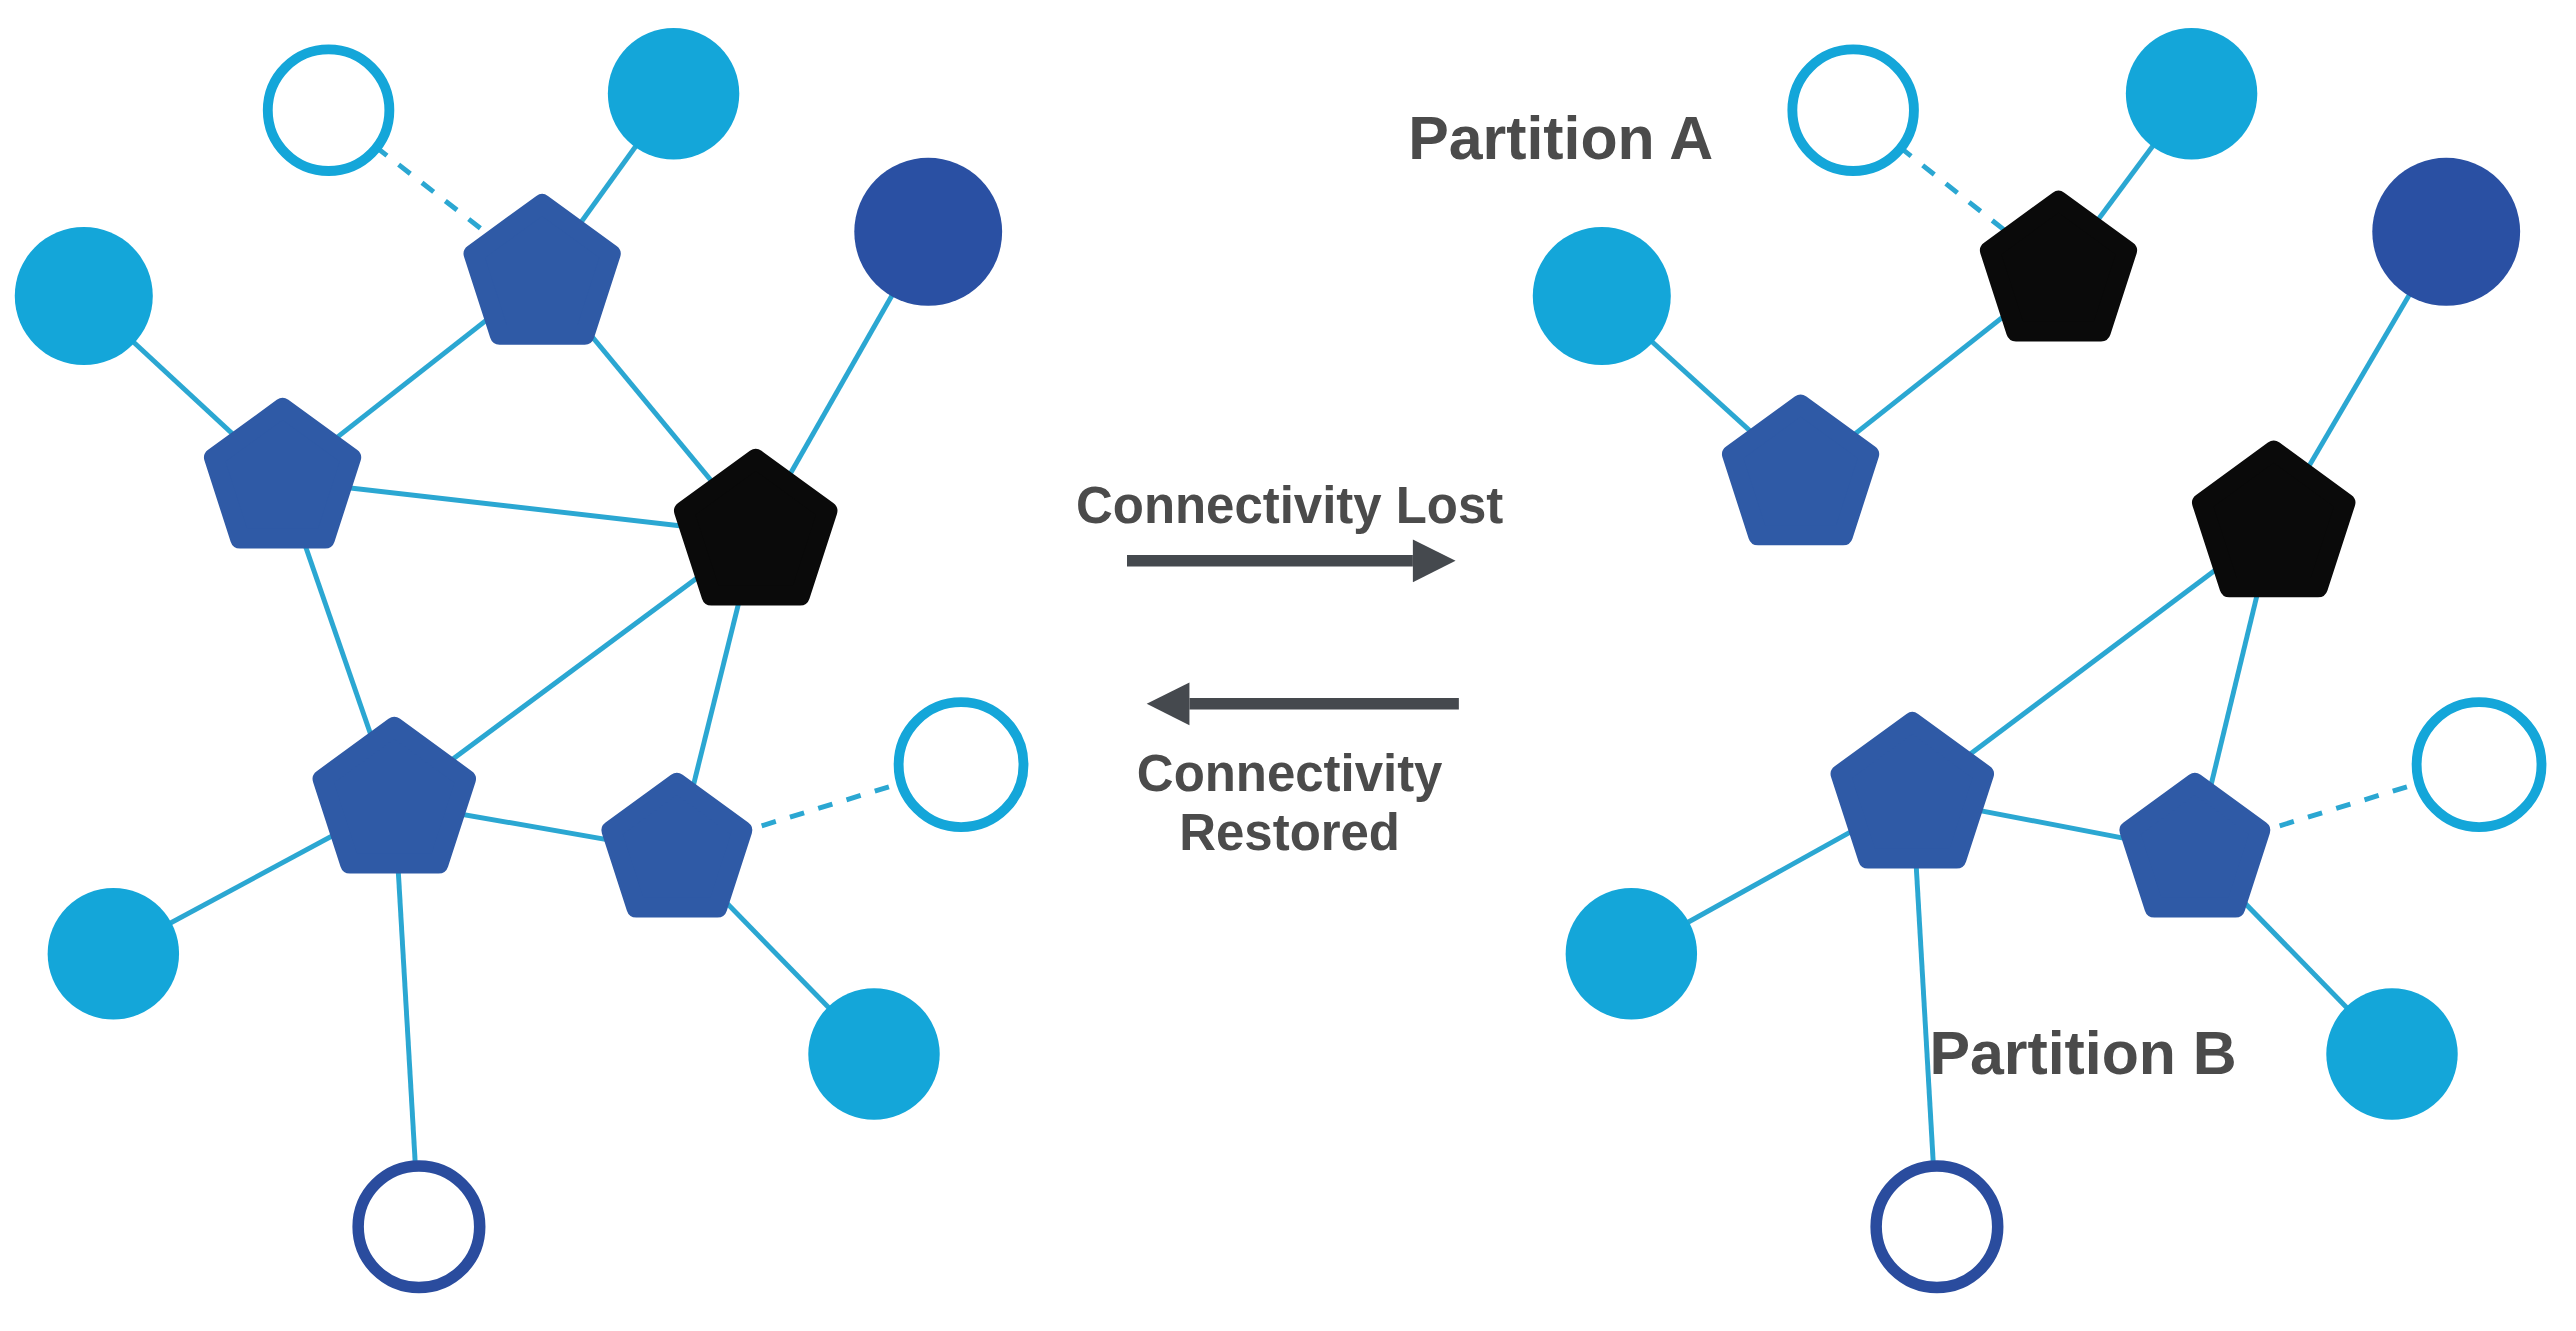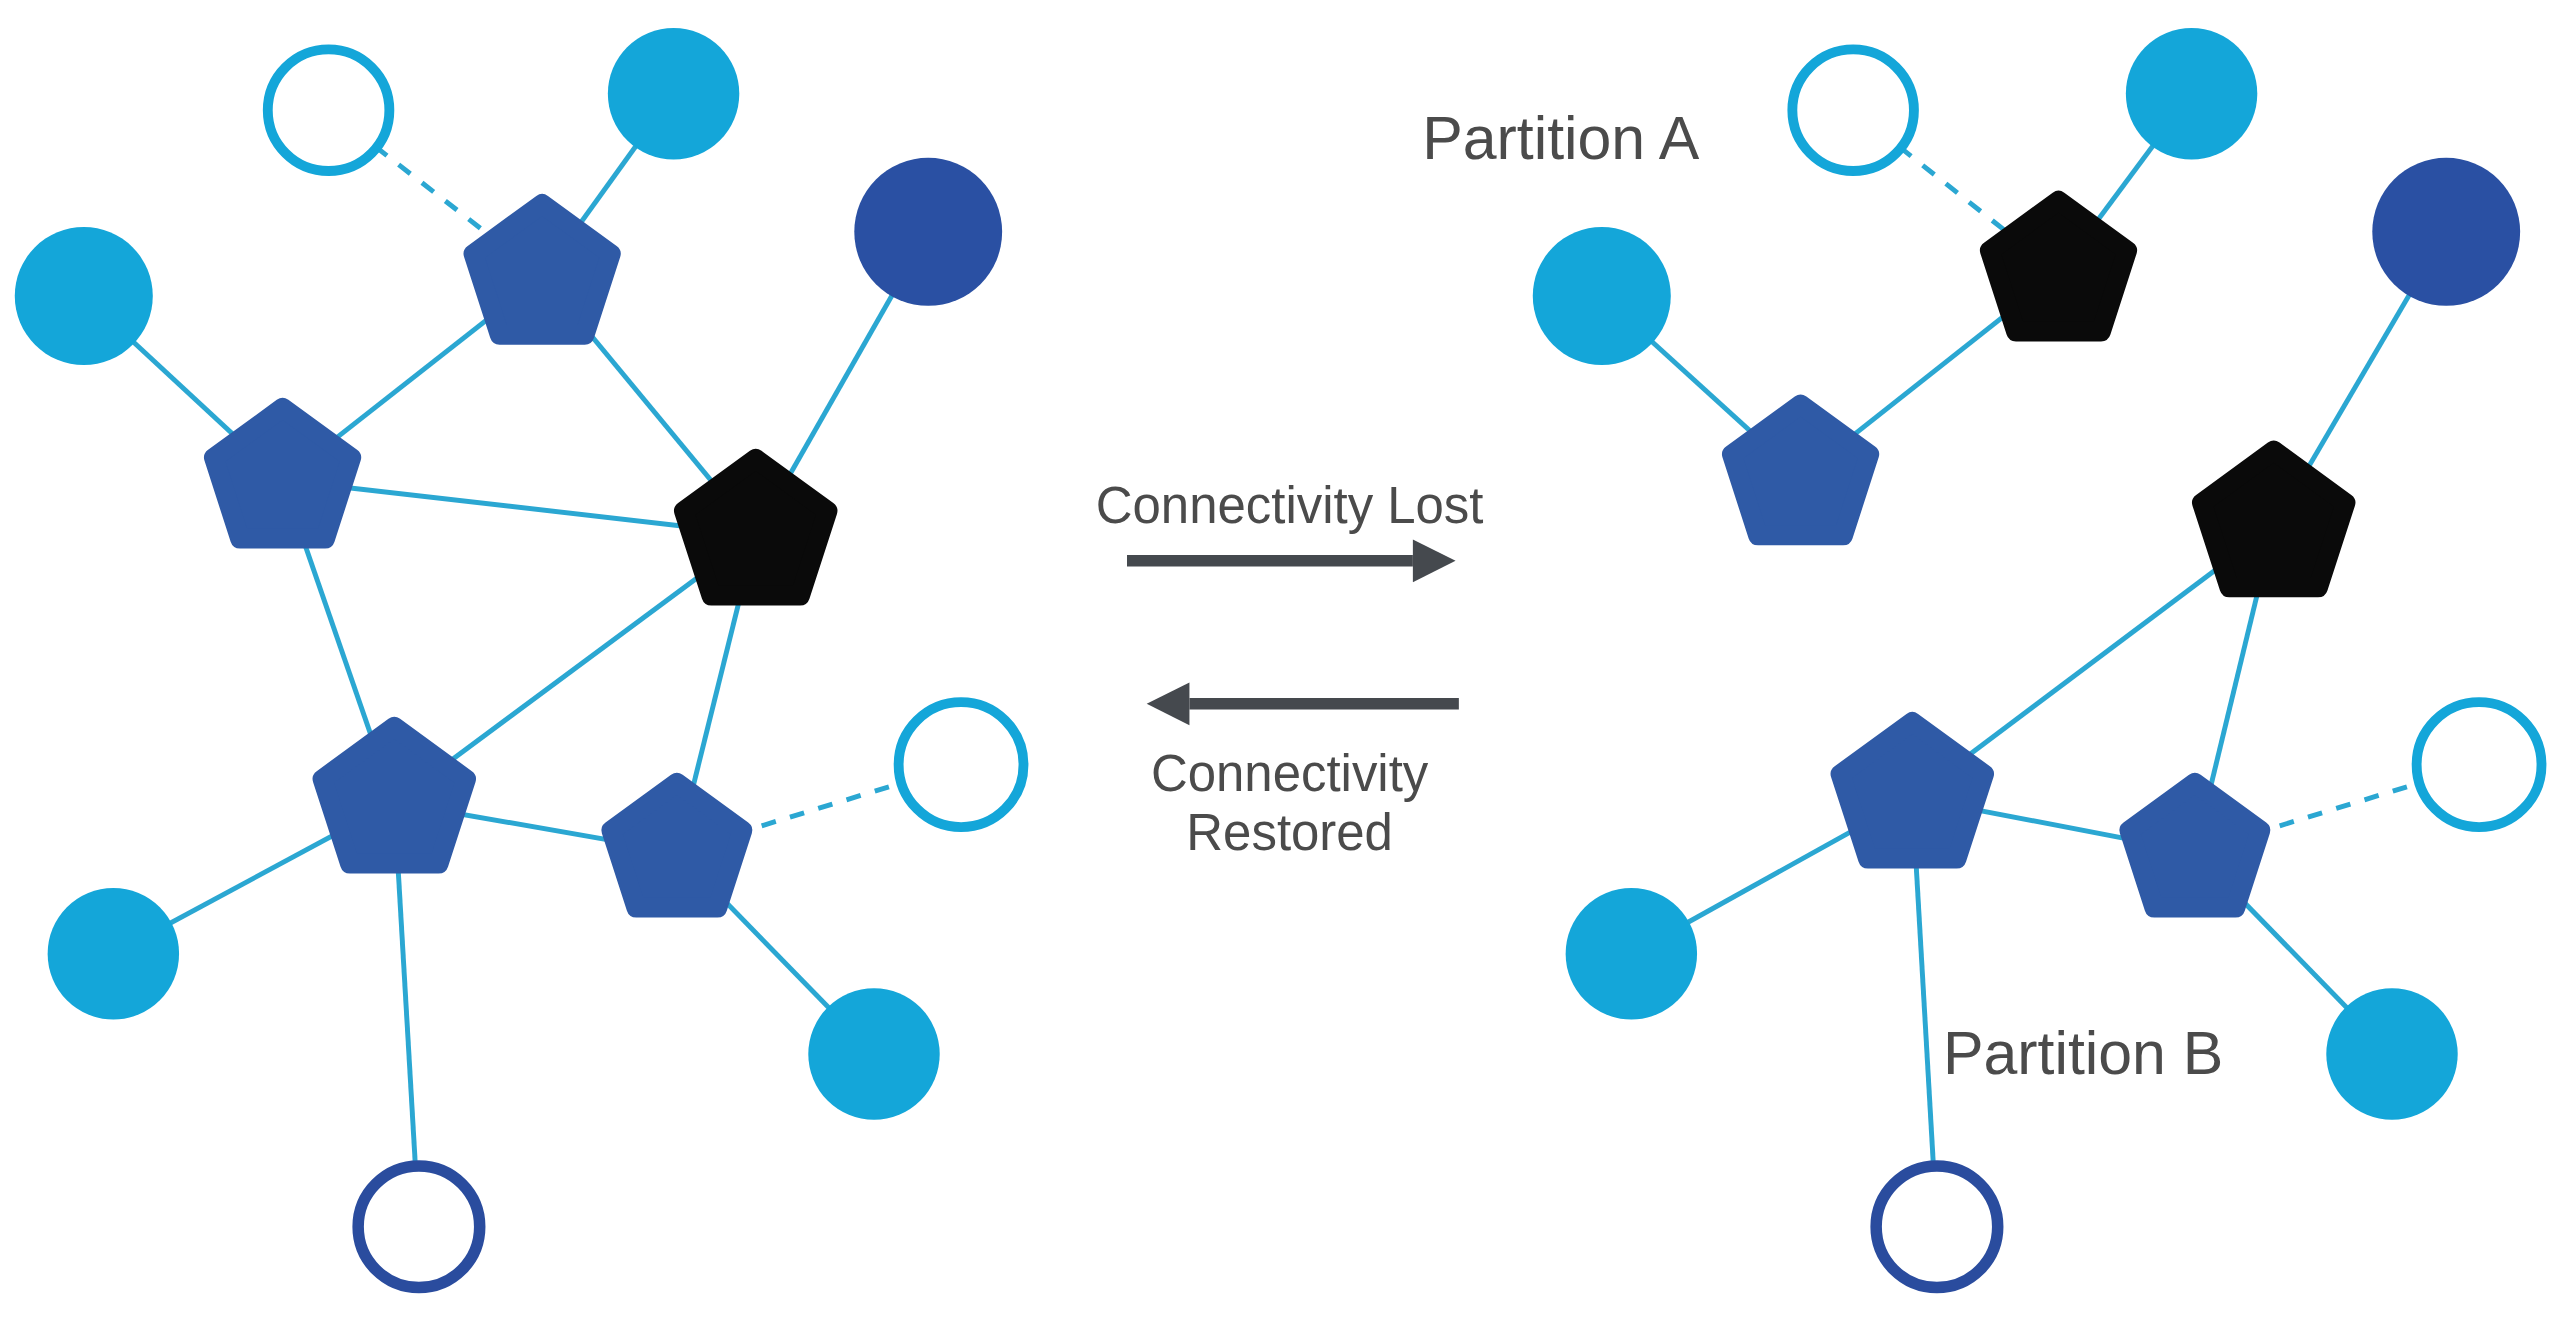--- a/index.html
+++ b/index.html
@@ -8,20 +8,21 @@
     padding: 0;
     background: #FFFFFF;
     width: 2576px;
     height: 1332px;
     overflow: hidden;
     font-family: "Liberation Sans", sans-serif;
   }
   .diagram-wrap {
     width: 2492px;
     height: 1332px;
+    font-weight: bold;
   }
   svg {
     display: block;
     width: 2576px;
     height: 1332px;
   }
   text {
     font-family: "Liberation Sans", sans-serif;
   }
 </style>

